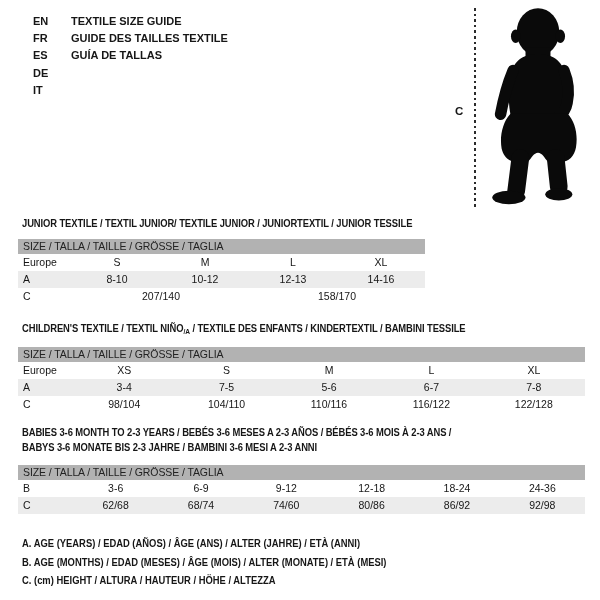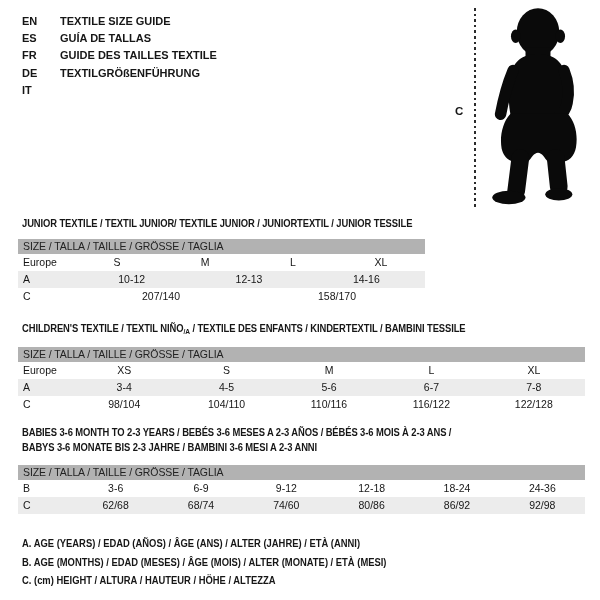--- a/index.html
+++ b/index.html
@@ -1,21 +1,21 @@
 <!DOCTYPE html>
 <html style="--header-bg: #b2b2b2; --shade-bg: #ececec;"><head>
 <meta charset="utf-8">
 <style>
   html,body{margin:0;padding:0;}
   body{width:600px;height:600px;background:#ffffff;font-family:"Liberation Sans", sans-serif;color:#161616;}
   #canvas{position:relative;width:600px;height:600px;background:#fff;overflow:hidden;}
 
   
   .langs{position:absolute;left:22px;top:13px;}
-  .lang-row{display:flex;font-weight:bold;font-size:11px;line-height:17.2px;white-space:nowrap;}
+  .lang-row{display:flex;font-weight:bold;font-size:11px;line-height:17.2px;white-space:nowrap;margin-left:11px;}
   .lang-code{width:38px;}
 
   
   .dash-line{position:absolute;left:474px;top:8px;width:2px;height:199px;
     background-image:repeating-linear-gradient(to bottom,#2b2b2b 0 2.6px,transparent 2.6px 5.6px);}
   .c-label{position:absolute;left:455px;top:105px;font-weight:bold;font-size:11.5px;}
   .figure-svg{position:absolute;left:486px;top:6px;width:104px;height:203px;}
 
   
   .sec-title{position:absolute;left:22px;font-weight:bold;font-size:10px;letter-spacing:-0.1px;
@@ -39,30 +39,29 @@
 <body>
 
 <div id="canvas">
 
   <div class="langs">
     <div class="lang-row">
       <span class="lang-code">EN</span>
       <span>TEXTILE SIZE GUIDE</span>
     </div>
     <div class="lang-row">
+      <span class="lang-code">FR</span>
+      <span>GUIDE DES TAILLES TEXTILE</span>
+    </div>
+    <div class="lang-row">
       <span class="lang-code">ES</span>
       <span>GUÍA DE TALLAS</span>
     </div>
     <div class="lang-row">
-      <span class="lang-code">FR</span>
-      <span>GUIDE DES TAILLES TEXTILE</span>
-    </div>
-    <div class="lang-row">
       <span class="lang-code">DE</span>
-      <span>TEXTILGRÖßENFÜHRUNG</span>
     </div>
     <div class="lang-row">
       <span class="lang-code">IT</span>
     </div>
   </div>
 
   <div class="dash-line"></div>
   <div class="c-label">C</div>
   <svg class="figure-svg" viewBox="0 0 100 195" xmlns="http://www.w3.org/2000/svg">
     <g fill="#0a0a0a" stroke="none">
@@ -88,20 +87,21 @@
     <div class="t-head">SIZE / TALLA / TAILLE / GRÖSSE / TAGLIA</div>
     <div class="t-row">
       <span class="t-label">Europe</span>
       <span class="t-cell">S</span>
       <span class="t-cell">M</span>
       <span class="t-cell">L</span>
       <span class="t-cell">XL</span>
     </div>
     <div class="t-row shaded">
       <span class="t-label">A</span>
+      <span class="t-cell">8-10</span>
       <span class="t-cell">10-12</span>
       <span class="t-cell">12-13</span>
       <span class="t-cell">14-16</span>
     </div>
     <div class="t-row">
       <span class="t-label">C</span>
       <span class="t-cell">207/140</span>
       <span class="t-cell">158/170</span>
     </div>
   </div>
@@ -115,21 +115,21 @@
       <span class="t-label">Europe</span>
       <span class="t-cell">XS</span>
       <span class="t-cell">S</span>
       <span class="t-cell">M</span>
       <span class="t-cell">L</span>
       <span class="t-cell">XL</span>
     </div>
     <div class="t-row shaded">
       <span class="t-label">A</span>
       <span class="t-cell">3-4</span>
-      <span class="t-cell">4-5</span>
+      <span class="t-cell">7-5</span>
       <span class="t-cell">5-6</span>
       <span class="t-cell">6-7</span>
       <span class="t-cell">7-8</span>
     </div>
     <div class="t-row">
       <span class="t-label">C</span>
       <span class="t-cell">98/104</span>
       <span class="t-cell">104/110</span>
       <span class="t-cell">110/116</span>
       <span class="t-cell">116/122</span>

